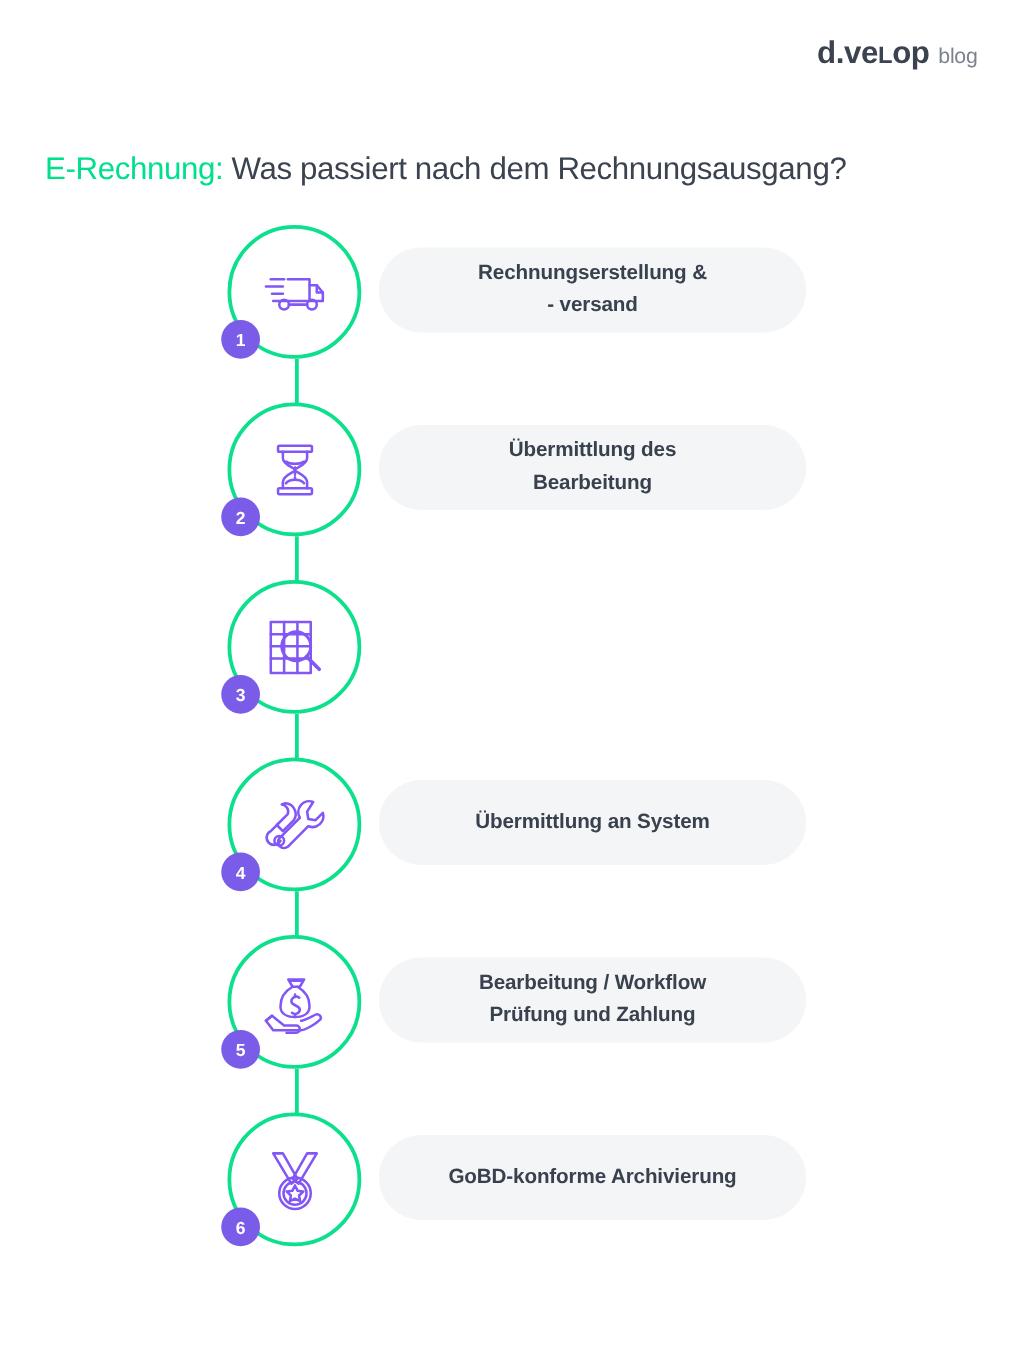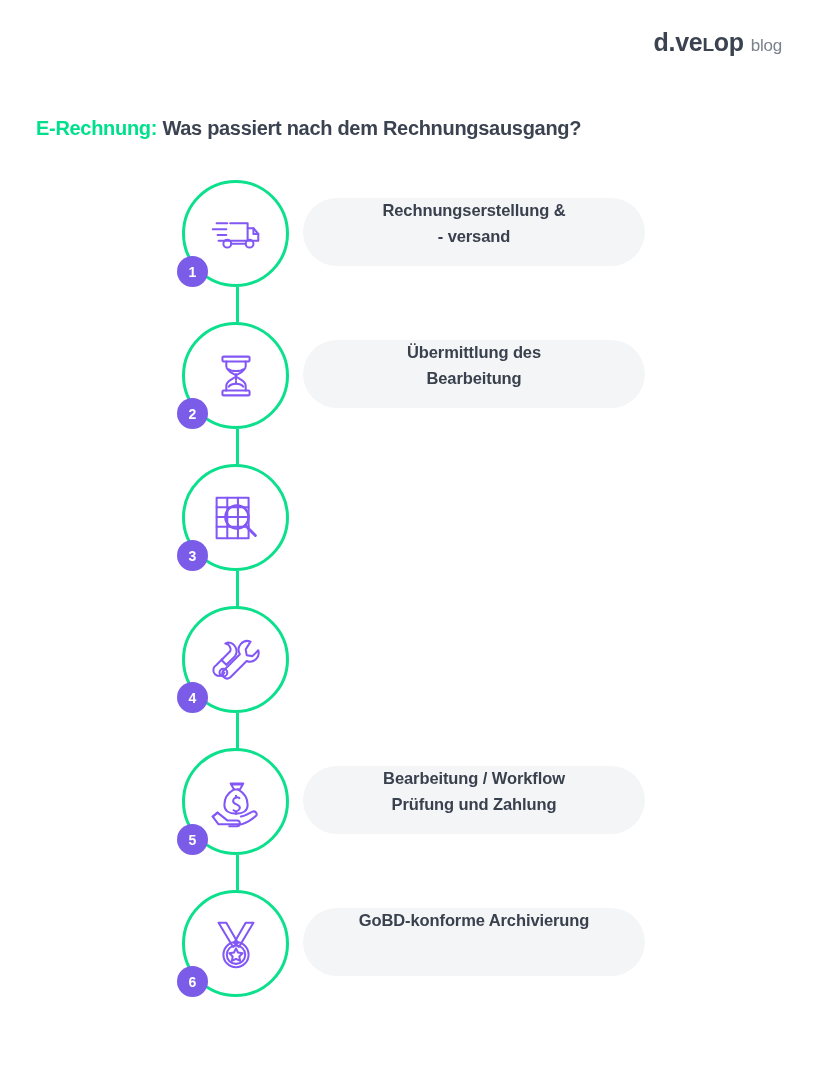--- a/index.html
+++ b/index.html
@@ -41,22 +41,22 @@
     font-weight: 400;
     color: #7a828d;
     letter-spacing: -0.2px;
   }
 
   
   .page-title {
     position: absolute;
     top: 104px;
     left: 36px;
-    font-size: 20px;
-    font-weight: 700;
+    font-size: 25px;
+    font-weight: 400;
     color: #3b4350;
     letter-spacing: -0.3px;
     white-space: nowrap;
   }
   .page-title .accent {
     color: #00e08c;
   }
 
   
   .flow {
@@ -127,20 +127,21 @@
 
   .pill {
     position: absolute;
     left: 303px;
     top: 18px;
     width: 342px;
     height: 68px;
     background: #f4f5f6;
     border-radius: 34px;
     display: flex;
+    align-items: center;
     justify-content: center;
     box-sizing: border-box;
     padding: 0 22px;
   }
   .pill-label {
     font-size: 16.5px;
     font-weight: 700;
     color: #39414e;
     text-align: center;
     line-height: 1.55;
@@ -228,20 +229,23 @@
       <svg viewBox="0 0 64 64">
         <g class="ico">
           <path d="M47 13 a9 9 0 0 0 -11 13 L19 43 a5 5 0 0 0 7 7 l17 -17 a9 9 0 0 0 12 -11 l-6 6 l-6 -1 l-1 -6 z"></path>
           <path d="M24 14 a9 9 0 0 1 7 14 l-9 9 l-5 -5 l9 -9 a6 6 0 0 0 -5 -8 z"></path>
           <path d="M18 31 l-6 6 a6 6 0 1 0 8 8"></path>
           <circle cx="19" cy="45" r="4"></circle>
         </g>
       </svg>
     </div>
     <div class="badge">4</div>
+    <div class="pill">
+      <span class="pill-label">Übermittlung an System</span>
+    </div>
   </div>
 
   <div class="step">
     <div class="connector"></div>
     <div class="circle">
       <svg viewBox="0 0 64 64">
         <g class="ico">
           <path d="M27 14 h12 l-3 5 h-6 z"></path>
           <path d="M26.5 13 h13"></path>
           <path d="M30 19 c-7 4 -10 10 -10 16 c0 6 5 9 12 9 c7 0 12 -3 12 -9 c0 -6 -3 -12 -10 -16"></path>

